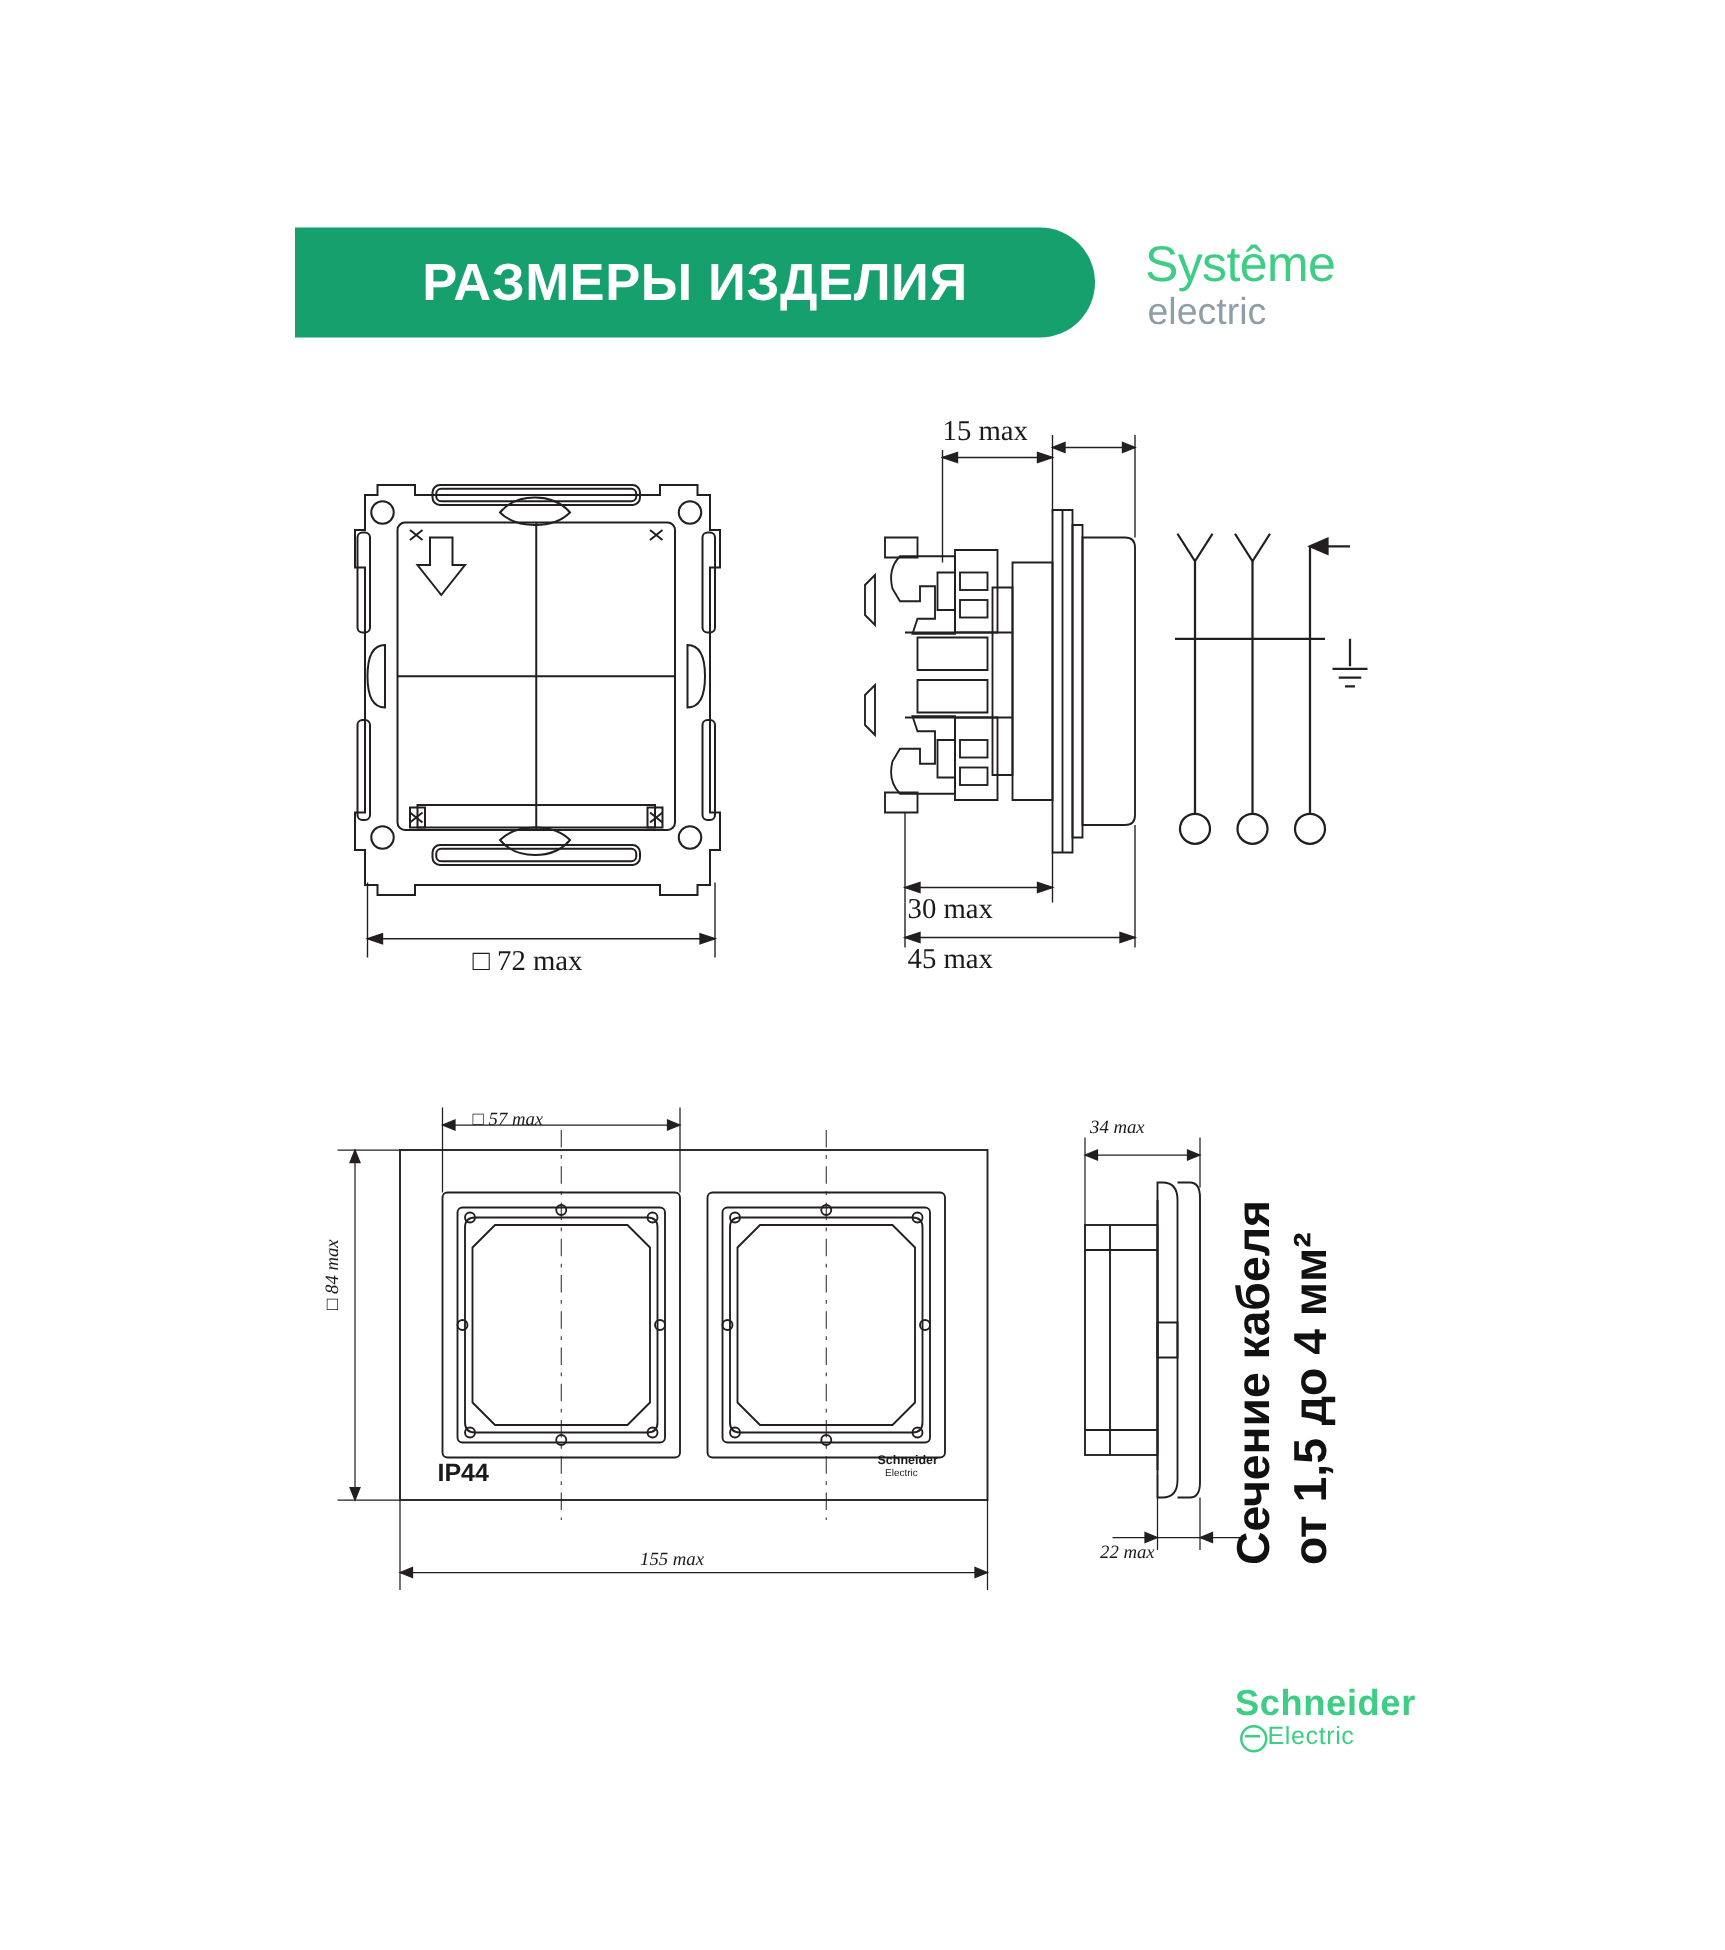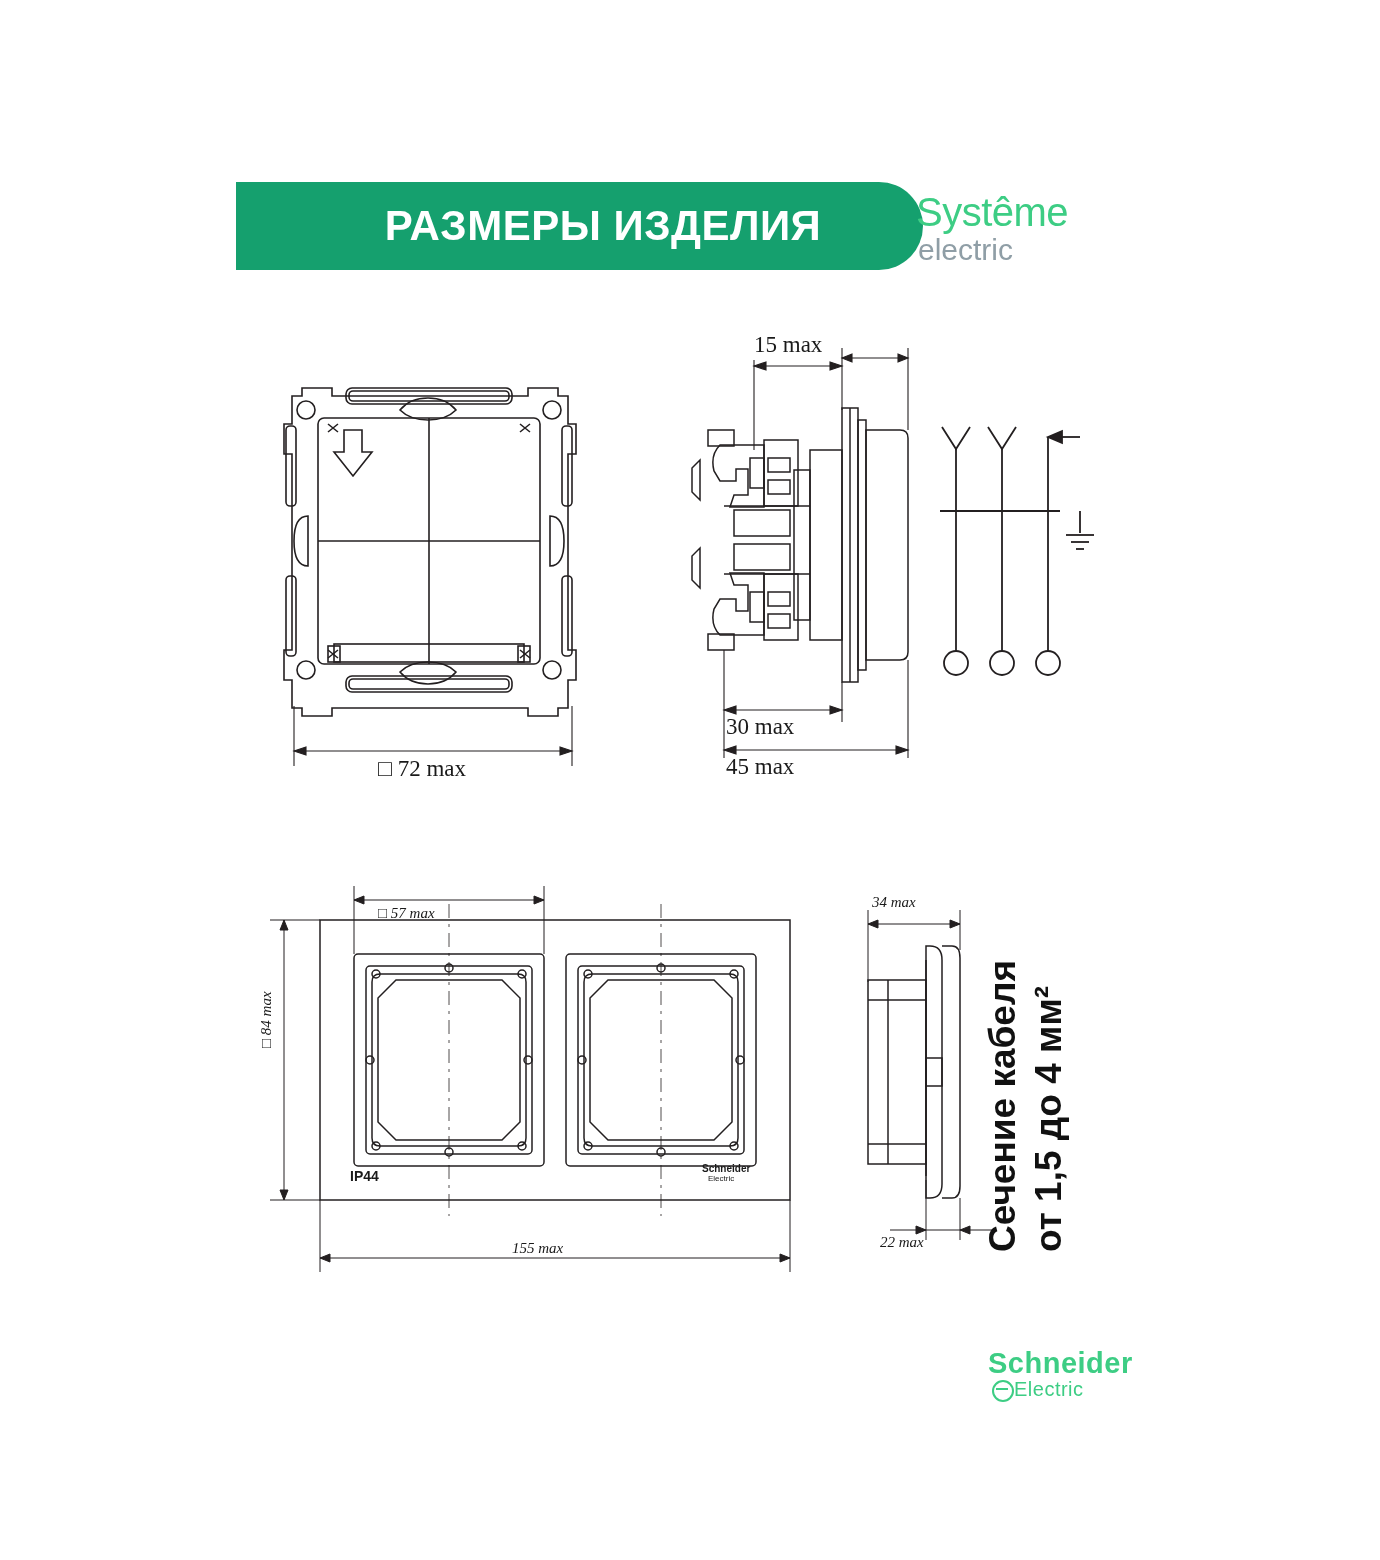--- a/index.html
+++ b/index.html
@@ -20,21 +20,20 @@
     position: absolute;
     left: 236px;
     top: 182px;
     width: 640px;
     height: 88px;
     background: #15a06e;
     border-radius: 0 44px 44px 0;
     display: flex;
     align-items: center;
     justify-content: center;
-    padding-left: 47px;
   }
   .header-banner .title {
     color: #ffffff;
     font-size: 42px;
     font-weight: bold;
     letter-spacing: 0.5px;
   }
 
   .brand-systeme {
     position: absolute;
@@ -361,24 +360,24 @@
     </g>
 
     <g class="ln" stroke-width="1">
       <line x1="70" y1="320" x2="70" y2="392"></line>
       <line x1="540" y1="320" x2="540" y2="392"></line>
       <line x1="70" y1="378" x2="540" y2="378"></line>
       <path d="M70 378 l10 -4 v8 z" fill="#231f20"></path>
       <path d="M540 378 l-10 -4 v8 z" fill="#231f20"></path>
     </g>
   </svg>
-  <div class="dim-label small" style="left:128px; top:8px;margin-top:17px;">□ 57 max</div>
+  <div class="dim-label small" style="left:128px; top:8px;">□ 57 max</div>
   <div class="dim-label small" style="left:8px; top:168px; transform:rotate(-90deg); transform-origin:left top;">□ 84 max</div>
   <div class="dim-label small" style="left:262px; top:360px;font-style:italic;">155 max</div>
-  <div style="position:absolute; left:100px; top:288px; font-family:'Liberation Sans',sans-serif; font-size:14px; font-weight:bold; color:#1a1a1a;">IP44</div>
+  <div style="position:absolute; left:100px; top:288px; font-family:'Liberation Sans',sans-serif; font-size:20px; font-weight:bold; color:#1a1a1a;">IP44</div>
   <div style="position:absolute; left:452px; top:284px; line-height:10px;">
     <div style="font-size:10px; font-weight:bold; color:#1a1a1a;">Schneider</div>
     <div style="font-size:8px; color:#1a1a1a; margin-left:6px;">Electric</div>
   </div>
 </div>
 
 <div style="position:absolute; left:830px; top:890px; width:180px; height:380px;">
   <svg width="180" height="380" viewBox="0 0 180 380">
     <g class="ln" stroke-width="1.5">
 

